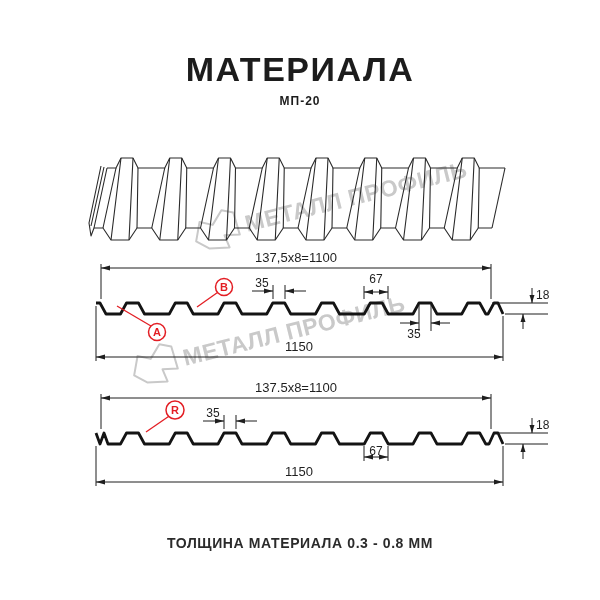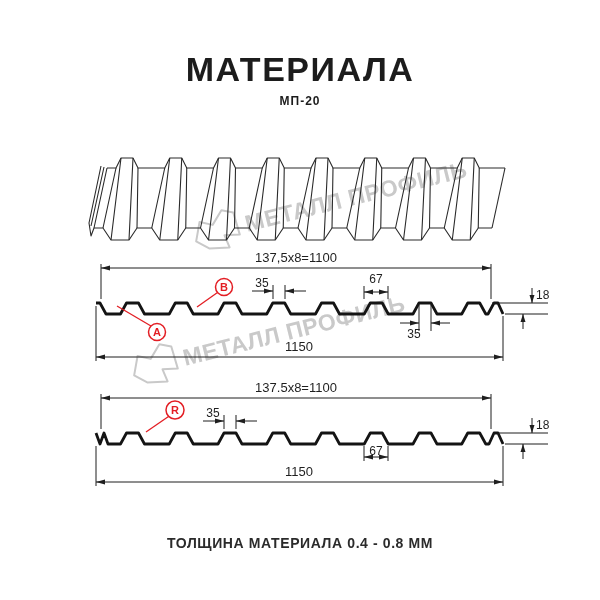--- a/index.html
+++ b/index.html
@@ -228,14 +228,14 @@
         <line x1="96" y1="446" x2="96" y2="486"></line>
         <line x1="503" y1="446" x2="503" y2="486"></line>
         <line x1="96" y1="482" x2="503" y2="482"></line>
         <polygon points="105,479.5 96,482 105,484.5" stroke="none"></polygon>
         <polygon points="494,479.5 503,482 494,484.5" stroke="none"></polygon>
       </g>
       <text class="dimtxt-lg" x="299" y="476" text-anchor="middle">1150</text>
     </g>
   </svg>
 
-  <div class="caption">ТОЛЩИНА МАТЕРИАЛА 0.4 - 0.8 ММ</div>
+  <div class="caption">ТОЛЩИНА МАТЕРИАЛА 0.3 - 0.8 ММ</div>
 </div>
 
 </body></html>

